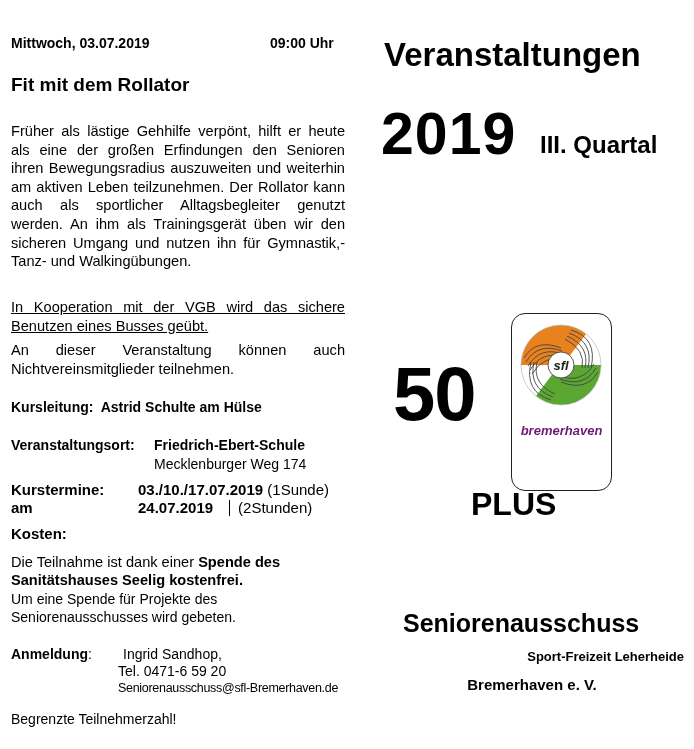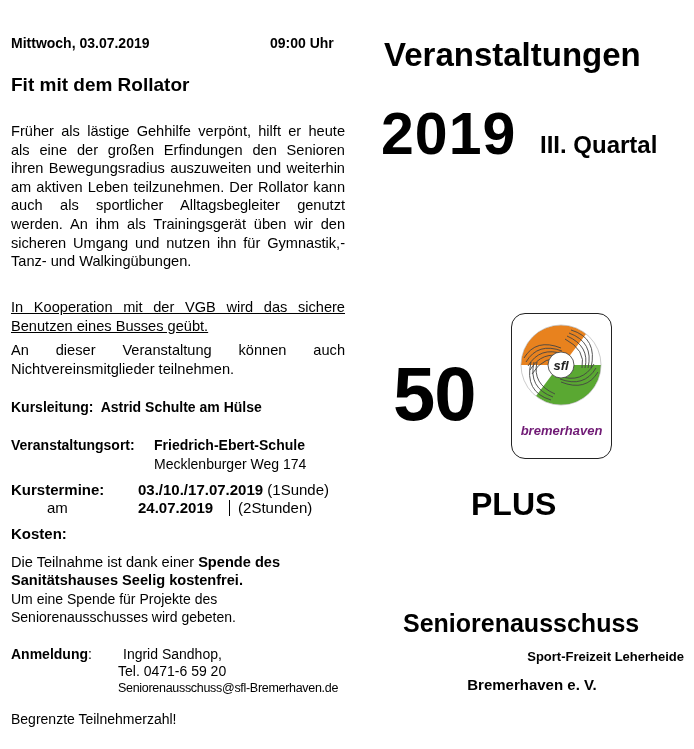--- a/index.html
+++ b/index.html
@@ -10,38 +10,38 @@
   .title { position:absolute; left:11px; top:74px; font-size:19px; font-weight:bold; }
   .para { position:absolute; left:11px; width:334px; font-size:14.6px; line-height:18.6px; text-align:justify; }
   .p1 { top:122px; }
   .p2 { top:298px;text-decoration:underline; }
   .p3 { top:341px; text-align-last:auto; }
   .kl { position:absolute; left:11px; top:399px; font-size:14px; font-weight:bold; }
   .vo-label { position:absolute; left:11px; top:437px; font-size:14px; font-weight:bold; }
   .vo-name { position:absolute; left:154px; top:437px; font-size:14px; font-weight:bold; }
   .vo-addr { position:absolute; left:154px; top:456px; font-size:14px; }
   .kt-label { position:absolute; left:11px; top:481px; font-size:15px; font-weight:bold; }
-  .kt-am { position:absolute; left:11px; top:499px; font-size:15px; font-weight:normal;margin-left:36px; }
+  .kt-am { position:absolute; left:11px; top:499px; font-size:15px; font-weight:bold; }
   .kt-d1 { position:absolute; left:138px; top:481px; font-size:15px; }
   .kt-d2 { position:absolute; left:138px; top:499px; font-size:15px; }
   .kt-bar { display:inline-block; width:1px; height:16px; background:#000; vertical-align:-3px; margin:0 8px 0 16px; }
   .kosten { position:absolute; left:11px; top:525px; font-size:15px; font-weight:bold; }
   .spende { position:absolute; left:11px; top:553px; font-size:14.6px; line-height:18px; width:340px; }
   .spende2 { position:absolute; left:11px; top:590px; font-size:14px; line-height:18px; width:340px; }
   .anm-label { position:absolute; left:11px; top:646px; font-size:14px; }
   .anm-name { position:absolute; left:123px; top:646px; font-size:14px; }
   .anm-tel { position:absolute; left:118px; top:663px; font-size:14px; }
   .anm-mail { position:absolute; left:118px; top:681px; font-size:12.5px; letter-spacing:-0.3px; }
   .begr { position:absolute; left:11px; top:711px; font-size:14px; }
 
   .r-title { position:absolute; left:384px; top:36px; font-size:33px; font-weight:bold; }
   .r-year { position:absolute; left:381px; top:100px; font-size:59px; font-weight:bold; letter-spacing:1px; }
   .r-quartal { position:absolute; left:540px; top:131px; font-size:24px; font-weight:bold; }
   .r-50 { position:absolute; left:393px; top:350px; font-size:76px; font-weight:bold; letter-spacing:-1px; }
-  .logo { position:absolute; left:511px; top:313px; width:101px; height:146px; border:1.5px solid #222; border-radius:14px; background:#fff; box-sizing:border-box; }
+  .logo { position:absolute; left:511px; top:313px; width:101px; height:178px; border:1.5px solid #222; border-radius:14px; background:#fff; box-sizing:border-box; }
   .logo svg { position:absolute; left:4px; top:4px; }
   .logo-text { position:absolute; left:0; width:100%; top:109px; text-align:center; font-size:13px; font-weight:bold; font-style:italic; color:#701a75; }
   .r-plus { position:absolute; left:471px; top:486px; font-size:32px; font-weight:bold; }
   .r-sen { position:absolute; left:403px; top:609px; font-size:25px; font-weight:bold; }
   .r-sub1 { position:absolute; left:380px; top:649px; width:314px; text-align:right; font-size:13px; font-weight:bold; padding-right:10px; box-sizing:border-box; }
   .r-sub2 { position:absolute; left:380px; top:676px; width:314px; text-align:center; font-size:15px; font-weight:bold; padding-right:10px; box-sizing:border-box; }
 </style>
 </head>
 <body>
 

